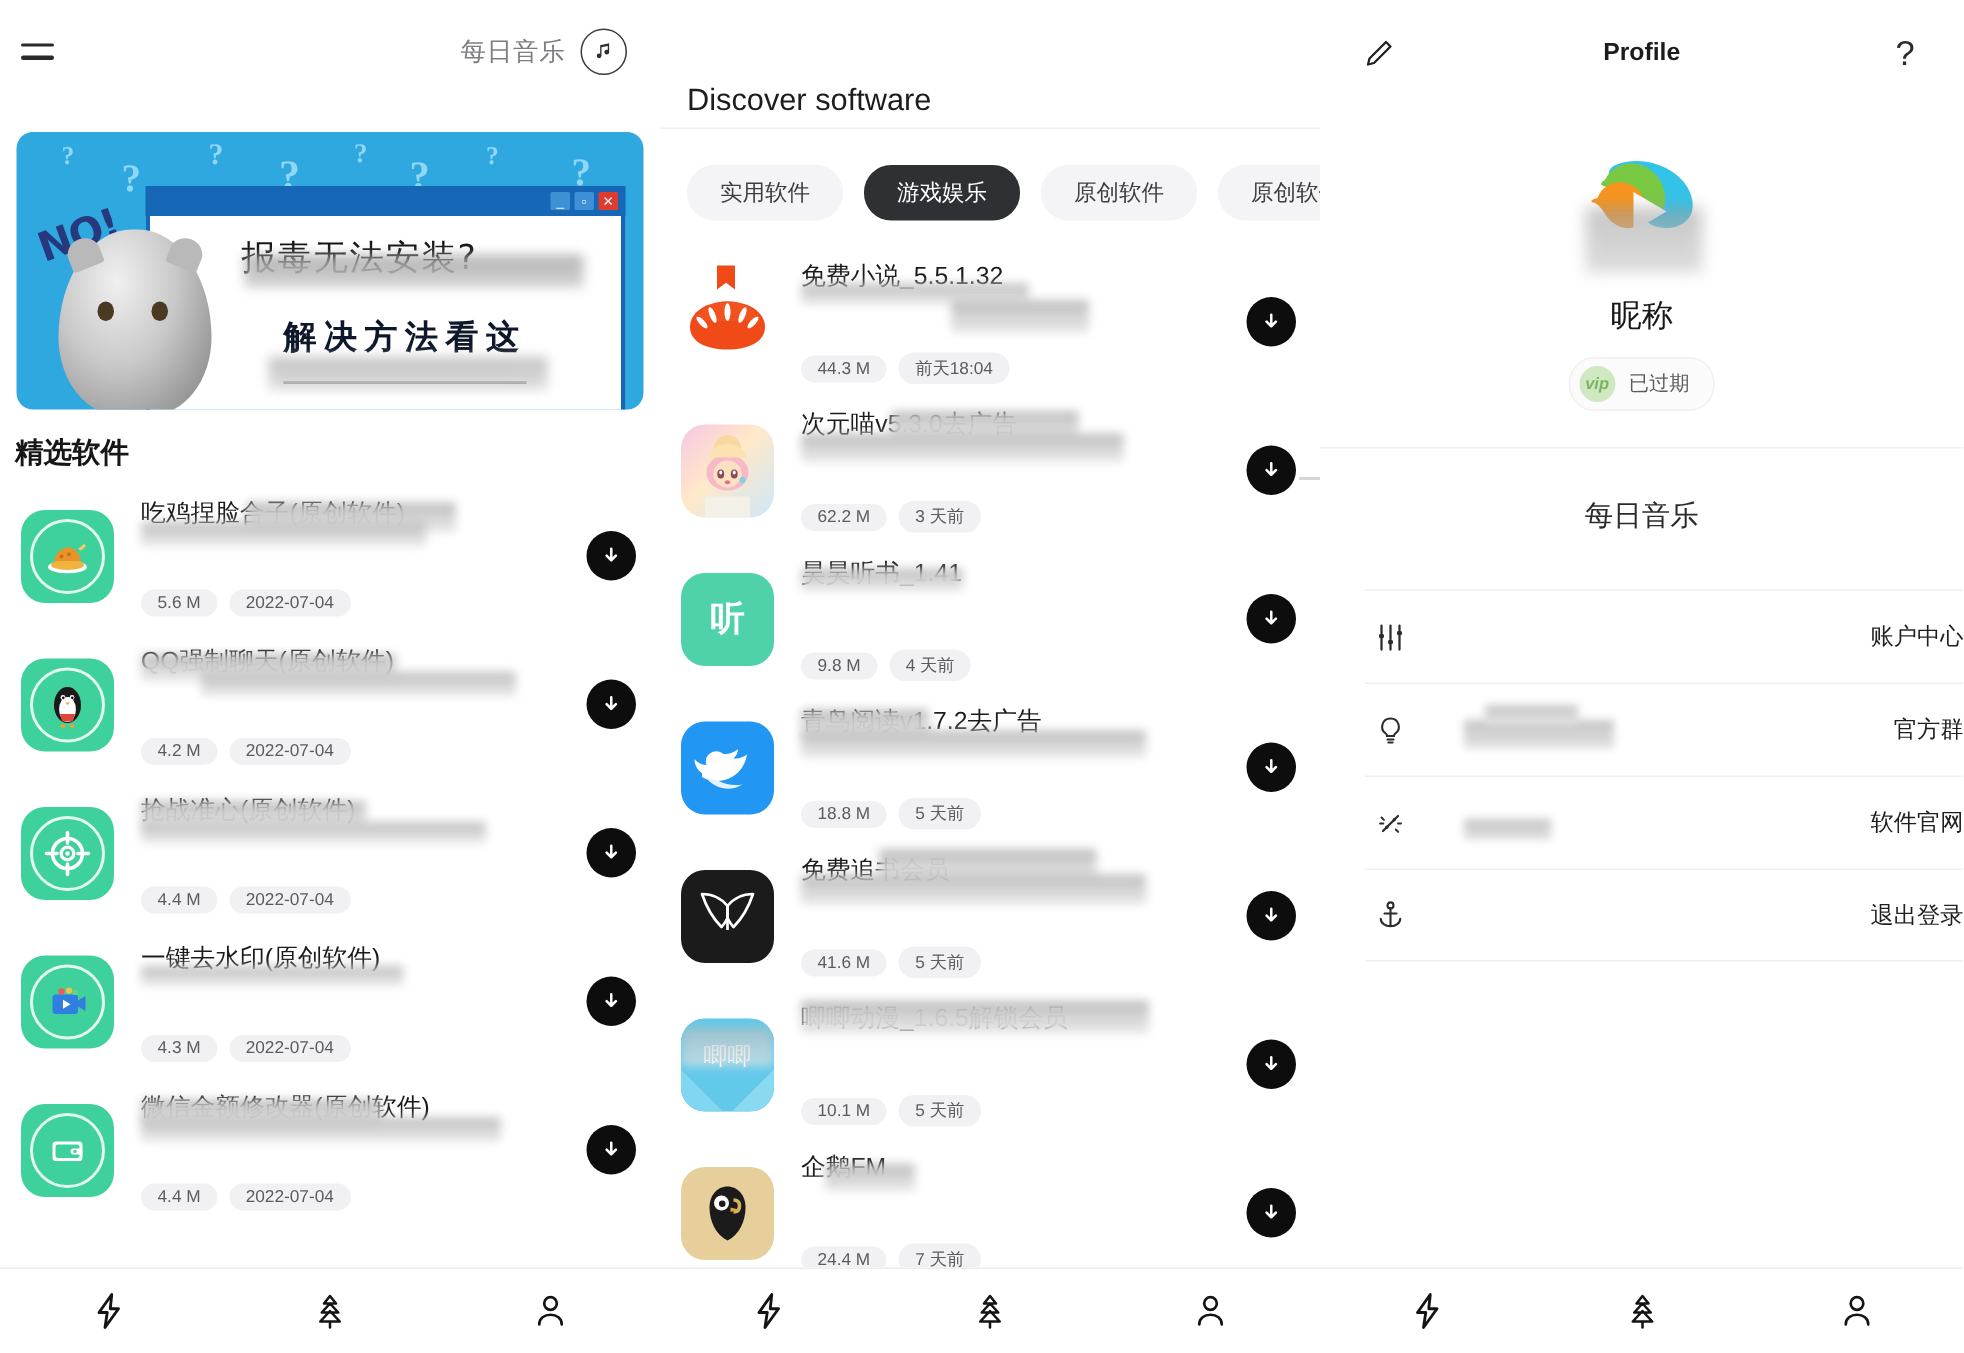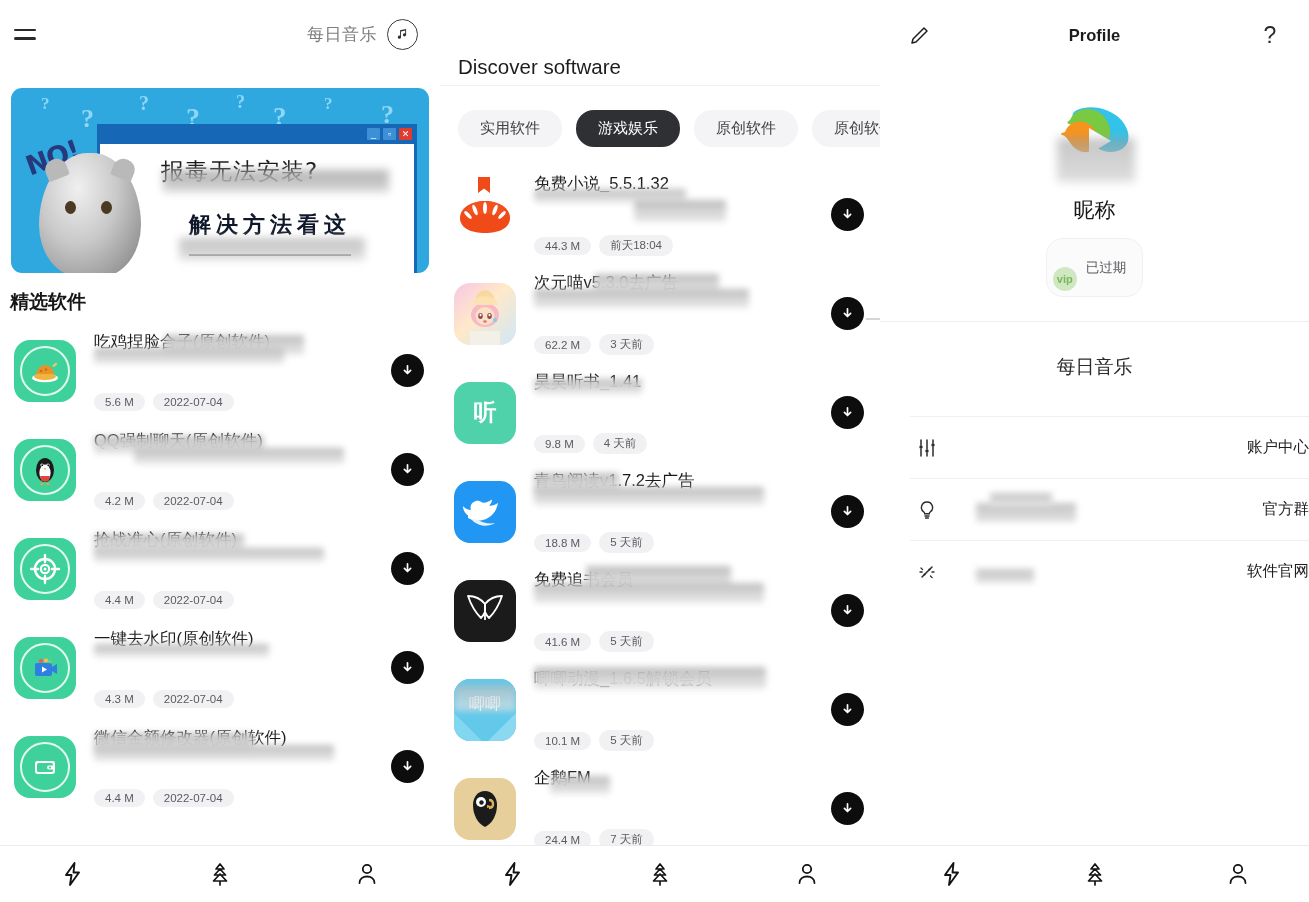--- a/index.html
+++ b/index.html
@@ -353,21 +353,21 @@
     border-radius: 17px;
     padding: 5px 16px 5px 6px;
     cursor: pointer;
   }
   .vip-circle {
     width: 24px; height: 24px; border-radius: 50%;
     background: #cfe8c2;
     color: #7ab55c;
     font-size: 11px; font-weight: bold;
     display: flex; align-items: center; justify-content: center;
-    margin-top: 23px;
+    font-style: italic;
   }
   .vip-text { font-size: 13.5px; color: #5c5c60; }
 
   .right-divider {
     margin-top: 24px;
     height: 1px;
     background: #eeeeef;
   }
   .signature {
     text-align: center;
@@ -912,20 +912,29 @@
               <path d="M5 15L15 5" stroke="#2b2b2d" stroke-width="1.5" stroke-linecap="round"></path>
               <path d="M4 6l1.6 1.6M3 10h2.2M13.5 14l1.6 1.6M15 10h2" stroke="#2b2b2d" stroke-width="1.3" stroke-linecap="round"></path>
               <circle cx="7.5" cy="12.5" r="1.1" fill="#2b2b2d"></circle>
               <circle cx="12.5" cy="7.5" r="1.1" fill="#2b2b2d"></circle>
             </svg>
           </span>
           <span class="menu-label">软件官网</span>
           <span class="menu-smear" style="left:66px;top:28px;width:58px;height:14px;"></span>
         </div>
 
+        <div class="menu-item" style="border-bottom:1px solid #efeff0;">
+          <span class="menu-icon">
+            <svg width="20" height="20" viewBox="0 0 20 20" aria-hidden="true">
+              <circle cx="10" cy="3.6" r="2" fill="none" stroke="#2b2b2d" stroke-width="1.4"></circle>
+              <path d="M10 5.6V17M6 9h8M3.5 12.5c0 3 3 5 6.5 5s6.5-2 6.5-5" fill="none" stroke="#2b2b2d" stroke-width="1.4" stroke-linecap="round"></path>
+            </svg>
+          </span>
+          <span class="menu-label">退出登录</span>
+        </div>
 
       </div>
     </div>
 
     <div class="bottom-nav">
       <div class="nav-btn">
         <svg width="24" height="26" viewBox="0 0 24 26" aria-hidden="true">
           <path d="M13.5 2L5 14h5.5L9 24l9-12.5h-5.5z" fill="none" stroke="#141414" stroke-width="1.9" stroke-linejoin="round"></path>
         </svg>
       </div>

